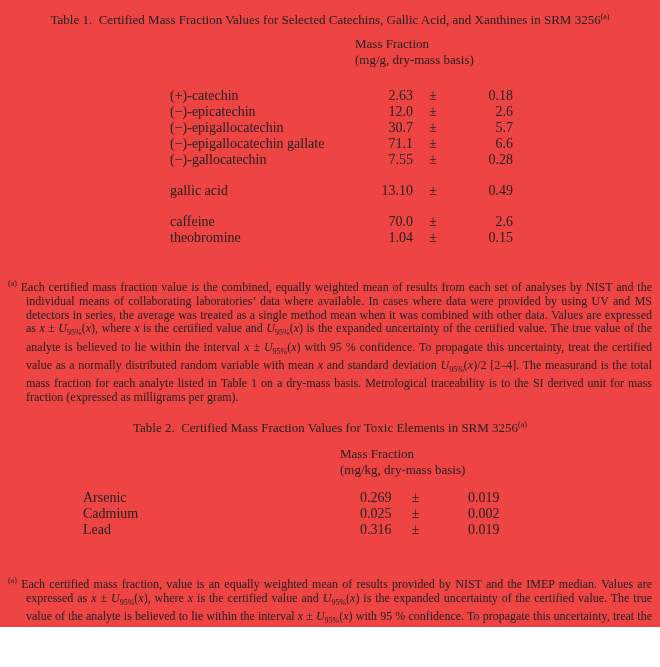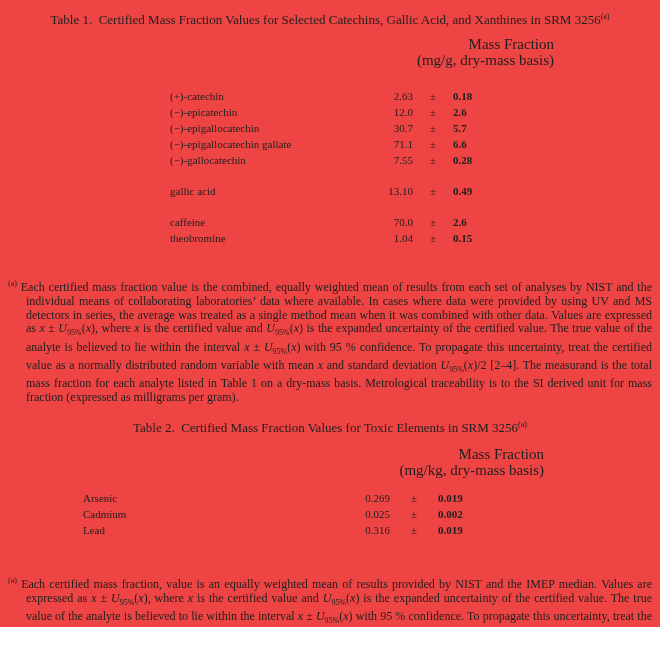--- a/index.html
+++ b/index.html
@@ -20,43 +20,42 @@
     font-size: 13px;
     line-height: 16px;
     white-space: pre;
   }
   .t-title sup, .footnote sup {
     font-size: 8px;
     line-height: 0;
   }
   .col-head {
     position: absolute;
-    text-align: right;
-    font-size: 15px;
+    text-align: left;
+    font-size: 13px;
     line-height: 16px;
-    margin-left: 34px;
   }
   table.data-table {
     position: absolute;
     border-collapse: collapse;
     table-layout: fixed;
-    font-size: 11px;
+    font-size: 14px;
   }
   table.data-table td {
     padding: 0;
     height: 16px;
     line-height: 16px;
     vertical-align: top;
     white-space: nowrap;
     overflow: visible;
   }
   td.c-name { text-align: left; }
   td.c-val  { text-align: right; }
   td.c-pm   { text-align: center; }
-  td.c-unc  { text-align: left; font-weight: bold; }
+  td.c-unc  { text-align: right; }
   tr.spacer td { height: 15px; }
   .footnote {
     position: absolute;
     left: 8px;
     width: 644px;
     box-sizing: border-box;
     padding-left: 18px;
     text-indent: -18px;
     text-align: justify;
     font-size: 12px;

